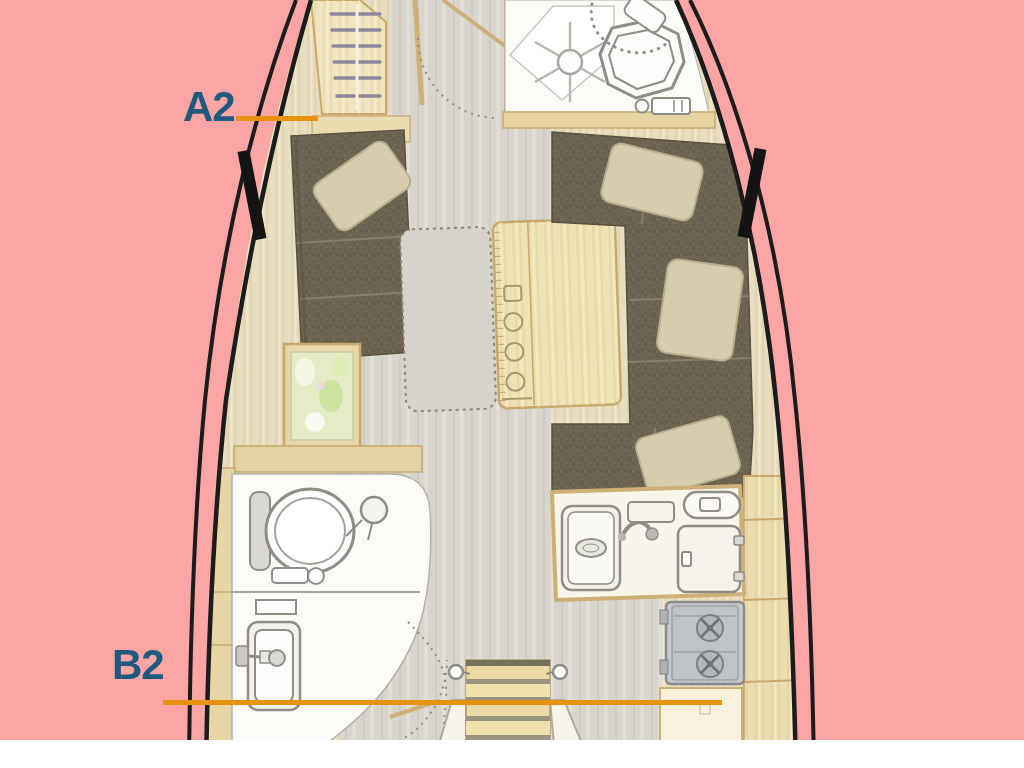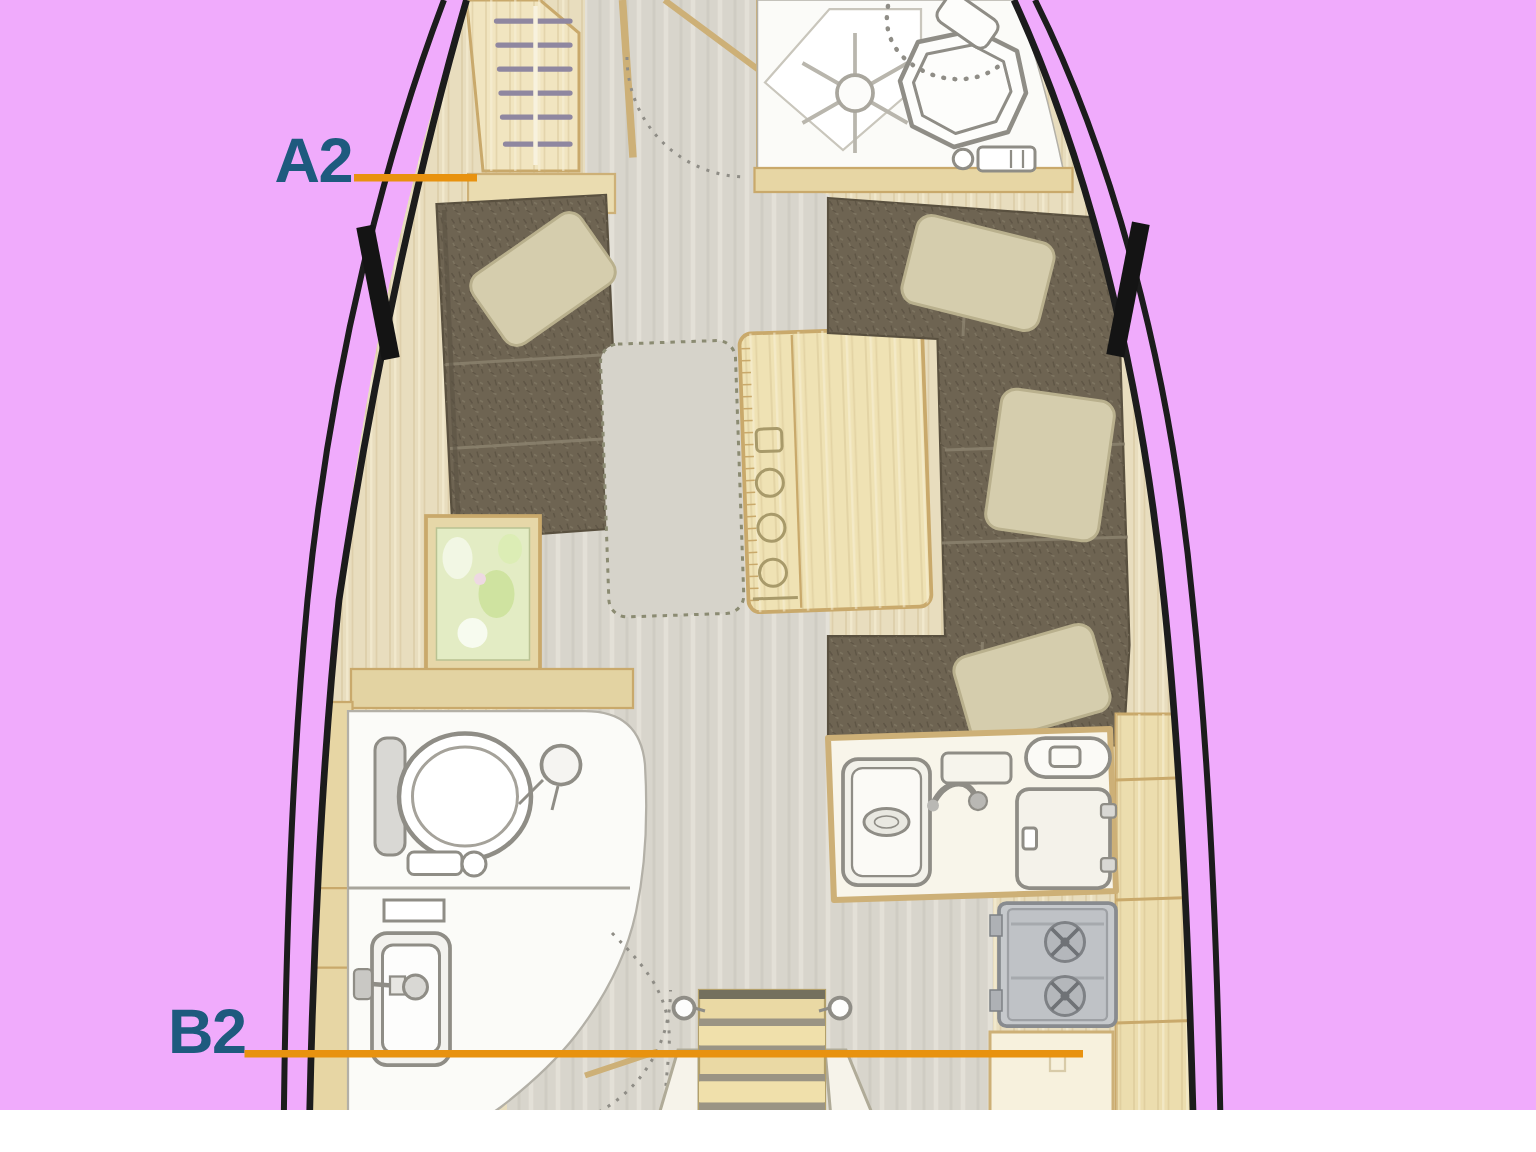--- a/index.html
+++ b/index.html
@@ -1,24 +1,24 @@
 <!DOCTYPE html>
 <html><head>
 <meta charset="utf-8">
 <style>
   html,body{margin:0;padding:0;background:#ffffff;}
-  #stage{position:relative;width:1024px;height:740px;background:#f0abfc;overflow:hidden;
+  #stage{position:relative;width:1024px;height:740px;background:#fca5a5;overflow:hidden;
          font-family:"Liberation Sans", sans-serif;}
   #planSvg{position:absolute;left:0;top:0;width:1024px;height:768px;}
   .plan-label{position:absolute;font-weight:700;font-size:42px;line-height:1;
               letter-spacing:-1px;color:var(--label-blue,#1e5a7e);}
   .callout-line{position:absolute;height:5px;background:var(--accent-orange,#e8920f);}
   #label-a2{left:183px;top:86px;}
   #line-a2{left:236px;top:116px;width:82px;}
-  #label-b2{left:112px;top:667px;}
+  #label-b2{left:112px;top:644px;}
   #line-b2{left:163px;top:700px;width:559px;}
 </style>
 </head>
 <body>
 
 <div id="stage" style="--label-blue: #1e5a7e; --accent-orange: #e8920f;">
 
 <svg id="planSvg" viewBox="0 0 1024 768">
   <defs>
     <clipPath id="deckClip">

